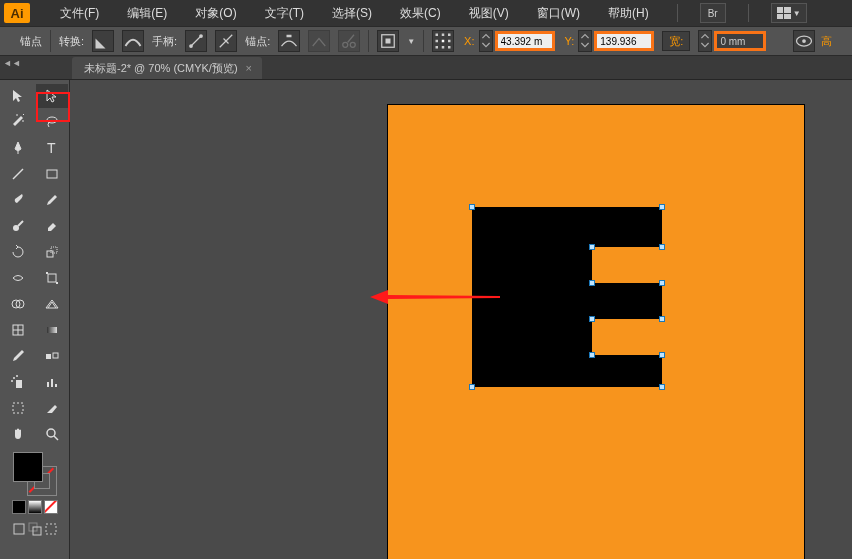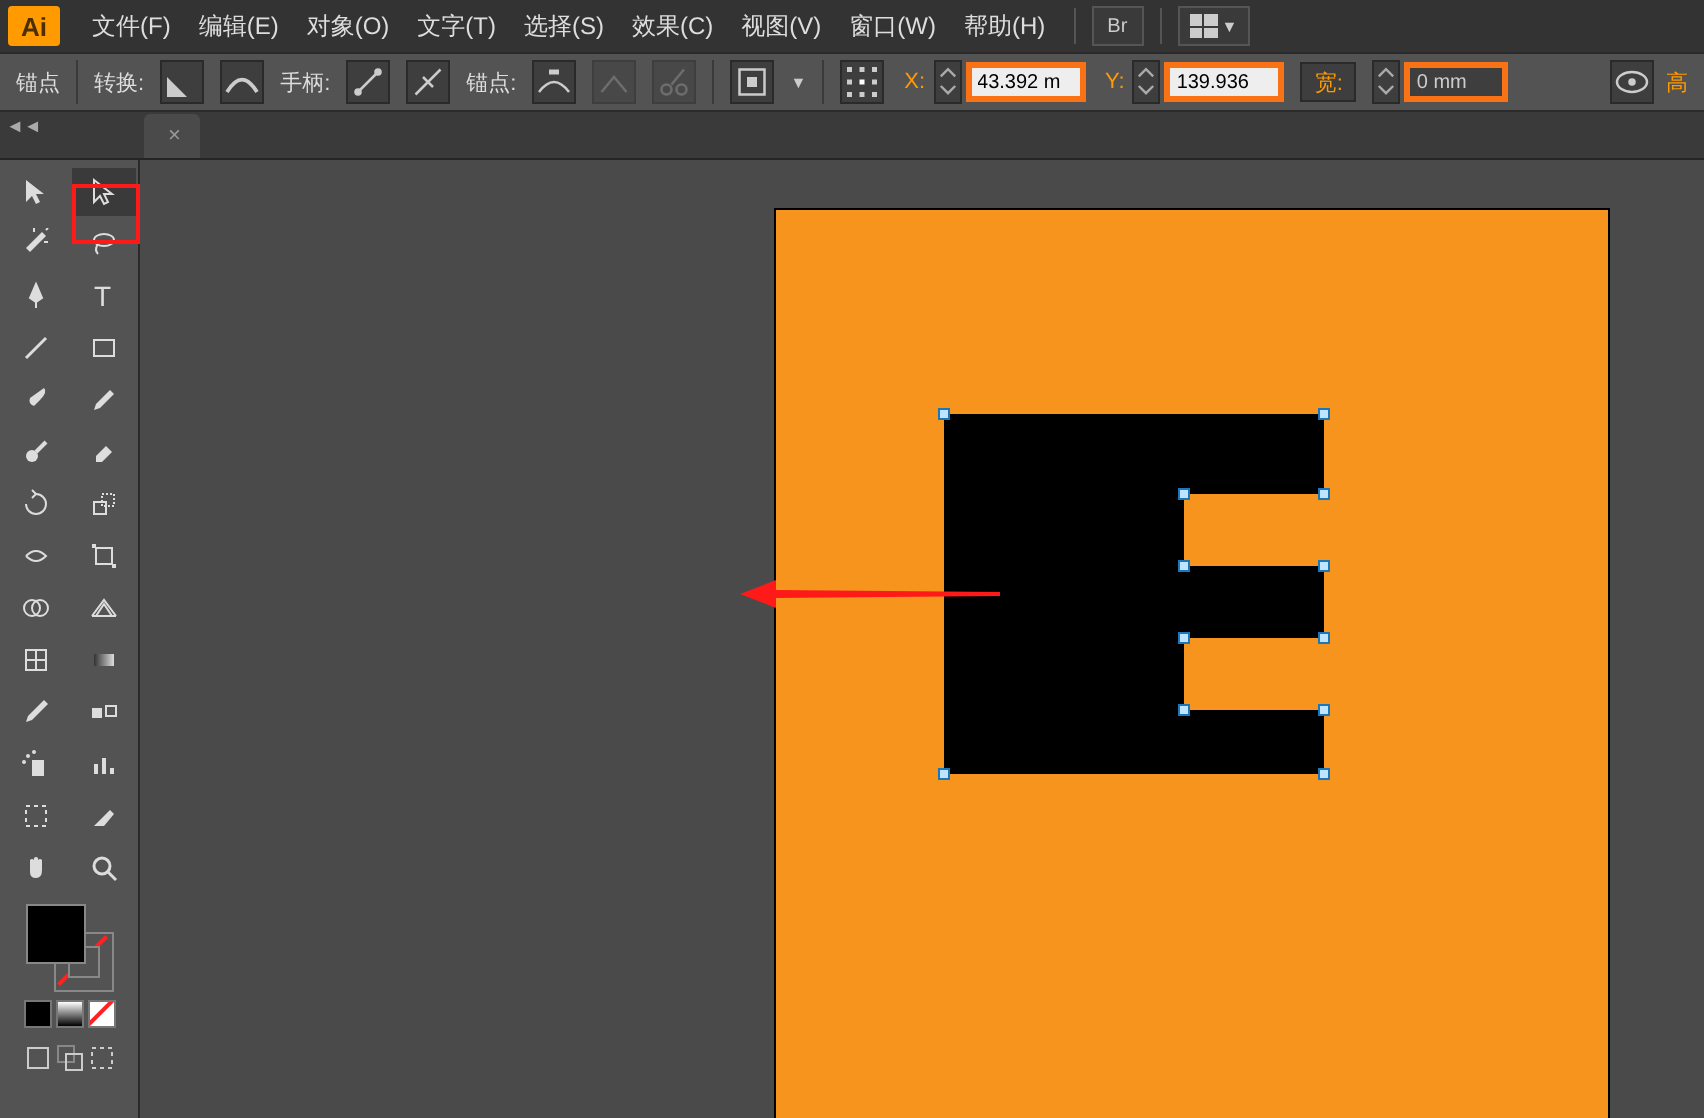--- a/index.html
+++ b/index.html
@@ -1,29 +1,29 @@
 <!DOCTYPE html>
 <html><head>
 <meta charset="utf-8">
 <style>
 * { margin: 0; padding: 0; box-sizing: border-box; font-family: "Microsoft YaHei", sans-serif; }
 body { background: #4a4a4a; width: 852px; height: 559px; overflow: hidden; position: relative; }
 
 
-.menubar { height: 26px; background: #333333; display: flex; align-items: center; padding: 0 4px; gap: 2px; }
+.menubar { height: 26px; background: #333333; display: flex; align-items: center; padding: 0 4px; gap: 16px; }
 .app-logo { width: 26px; height: 20px; background: #ff9a00; color: #4d2e00; font-weight: bold; font-size: 13px; display: flex; align-items: center; justify-content: center; border-radius: 2px; margin-right: 8px; }
 .menu-item { color: #ddd; font-size: 12px; padding: 2px 6px; cursor: pointer; }
 .menubar-sep { width: 1px; height: 18px; background: #555; margin: 0 6px; }
 .menubar-btn { width: 26px; height: 20px; border: 1px solid #555; background: #3a3a3a; display: flex; align-items: center; justify-content: center; color: #ccc; font-size: 10px; }
 .menubar-dropdown { width: 36px; height: 20px; border: 1px solid #555; background: #3a3a3a; display: flex; align-items: center; justify-content: center; position: relative; }
 .grid-icon { width: 14px; height: 12px; display: grid; grid-template-columns: 1fr 1fr; grid-template-rows: 1fr 1fr; gap: 1px; }
 .grid-icon > div { background: #ccc; }
 
 
-.controlbar { height: 30px; background: #535353; border-top: 1px solid #2a2a2a; border-bottom: 1px solid #2a2a2a; display: flex; align-items: center; padding: 0 8px; gap: 8px; color: #ddd; font-size: 11px; }
+.controlbar { height: 30px; background: #535353; border-top: 1px solid #2a2a2a; border-bottom: 1px solid #2a2a2a; display: flex; align-items: center; padding: 0 20px; gap: 8px; color: #ddd; font-size: 11px; }
 .ctrl-label { white-space: nowrap; }
 .ctrl-iconbtn { width: 22px; height: 22px; background: #3e3e3e; border: 1px solid #2a2a2a; display: flex; align-items: center; justify-content: center; color: #aaa; flex-shrink: 0; }
 .ctrl-sep { width: 1px; height: 22px; background: #3a3a3a; }
 .ctrl-input { width: 60px; height: 20px; background: #eeeeee; border: 3px solid #f97316; color: #000; font-size: 10px; padding: 0 3px; }
 .ctrl-axis { color: #ff9a00; font-size: 11px; margin: 0 2px; }
 .ctrl-dimbox { display: flex; align-items: center; gap: 2px; }
 .ctrl-pillbtn { height: 20px; padding: 0 6px; background: #3e3e3e; border: 1px solid #2a2a2a; color: #ff9a00; font-size: 11px; display: flex; align-items: center; }
 .ctrl-right { margin-left: auto; display: flex; align-items: center; gap: 6px; }
 
 
@@ -204,20 +204,21 @@
           <circle cx="8" cy="8" r="1.5" fill="#ccc"></circle>
         </svg>
     </div>
     <span style="color:#ff9a00;font-size:11px">高</span>
   </div>
 </div>
 
 <div class="tab-collapse">◄◄</div>
 <div class="tabrow">
   <div class="doc-tab">
+    <span>未标题-2* @ 70% (CMYK/预览)</span>
     <span class="tab-close">×</span>
   </div>
 </div>
 
 <div class="workspace">
 
   <div class="tools-col">
     <div class="tools-grid">
       <div class="tool">
           <svg viewBox="0 0 16 16">

